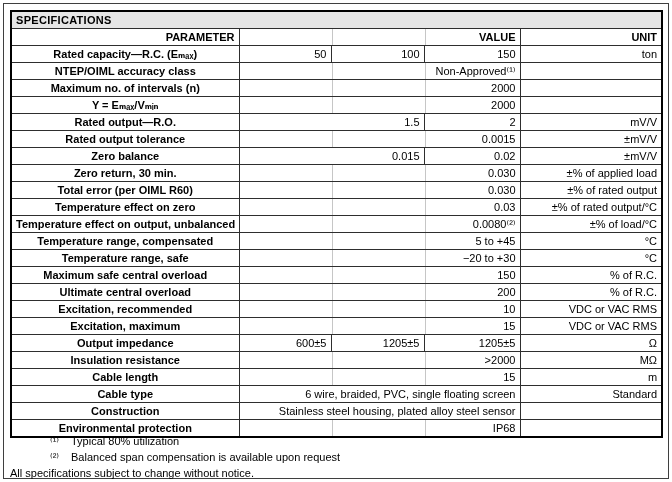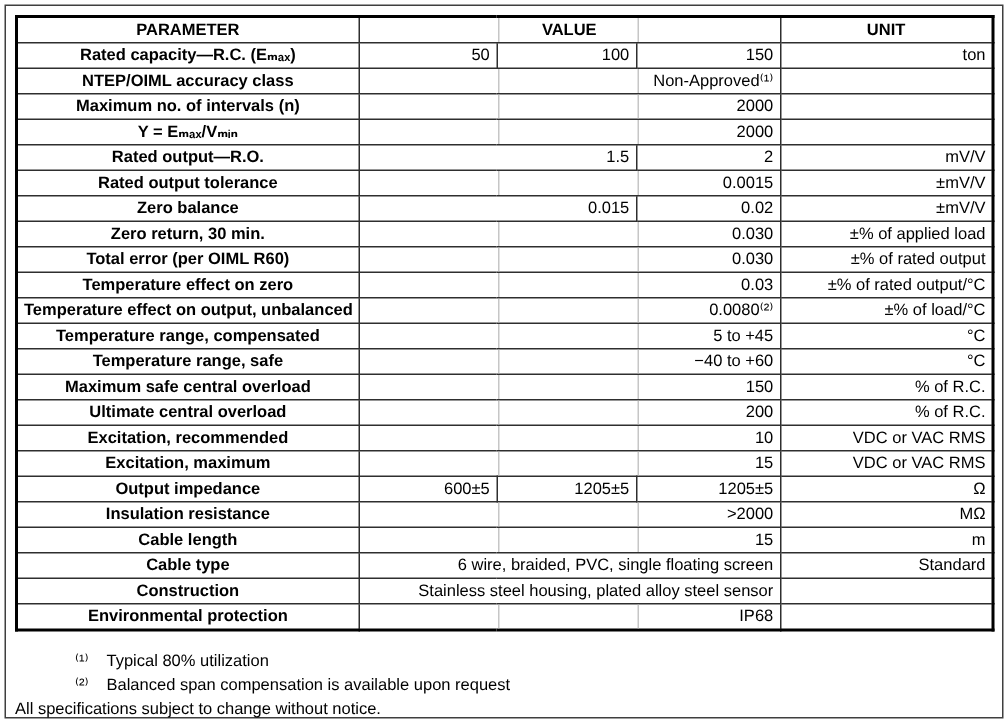--- a/index.html
+++ b/index.html
@@ -11,21 +11,21 @@
              border-collapse:collapse;table-layout:fixed;
              border:2px solid var(--border,#000);background:#fff;}
   table.spec td, table.spec th{
      border:1px solid var(--grid,#2e2e2e);
      height:16px;padding:0 4px;font-size:11px;line-height:13px;
      overflow:hidden;white-space:nowrap;vertical-align:middle;}
   td.title-bar{background:var(--title-bg,#e6e6e6);
      border-bottom:2px solid var(--border,#000);
      font-size:13px;font-weight:bold;letter-spacing:.3px;
      text-align:left;padding-left:5px;height:17px;}
-  th{font-weight:bold;text-align:center;}
+  th{font-weight:bold;text-align:right;}
   th.hspan{position:relative;}
   td.param{font-weight:bold;text-align:center;padding-left:6px;}
   td.val, td.unit{text-align:right;}
   td.vspan{position:relative;}
   .fdiv{position:absolute;top:0;bottom:0;width:1px;background:var(--faint-divider,#c6c6c6);}
   .fdiv.p1{left:92px;} .fdiv.p2{left:185px;}
   .notes{position:absolute;left:10px;top:433px;font-size:11px;line-height:16px;}
   .fn-row{white-space:nowrap;padding-left:40px;}
   .fn-marker{display:inline-block;width:21px;font-size:11px;}
   .disclaimer{white-space:nowrap;}
@@ -38,20 +38,23 @@
 
   <table class="spec">
     <colgroup>
       <col style="width:228px">
         <col style="width:92px">
         <col style="width:93px">
         <col style="width:96px">
         <col style="width:142px">
     </colgroup>
     <tbody id="spec-body">
+      <tr>
+        <td class="title-bar" colspan="5">SPECIFICATIONS</td>
+      </tr>
       <tr>
         <th>PARAMETER</th>
         <th class="hspan" colspan="3"><span>VALUE</span><i class="fdiv p1"></i><i class="fdiv p2"></i></th>
         <th>UNIT</th>
       </tr>
     <tr>
           <td class="param">Rated capacity—R.C. (Eₘₐₓ)</td>
           <td class="val">50</td>
           <td class="val">100</td>
           <td class="val">150</td>
@@ -109,21 +112,21 @@
           <td class="val vspan" colspan="3"><span>0.0080⁽²⁾</span><i class="fdiv p1"></i><i class="fdiv p2"></i></td>
           <td class="unit">±% of load/°C</td>
         </tr>
         <tr>
           <td class="param">Temperature range, compensated</td>
           <td class="val vspan" colspan="3"><span>5 to +45</span><i class="fdiv p1"></i><i class="fdiv p2"></i></td>
           <td class="unit">°C</td>
         </tr>
         <tr>
           <td class="param">Temperature range, safe</td>
-          <td class="val vspan" colspan="3"><span>−40 to +60</span><i class="fdiv p1"></i><i class="fdiv p2"></i></td>
+          <td class="val vspan" colspan="3"><span>−20 to +30</span><i class="fdiv p1"></i><i class="fdiv p2"></i></td>
           <td class="unit">°C</td>
         </tr>
         <tr>
           <td class="param">Maximum safe central overload</td>
           <td class="val vspan" colspan="3"><span>150</span><i class="fdiv p1"></i><i class="fdiv p2"></i></td>
           <td class="unit">% of R.C.</td>
         </tr>
         <tr>
           <td class="param">Ultimate central overload</td>
           <td class="val vspan" colspan="3"><span>200</span><i class="fdiv p1"></i><i class="fdiv p2"></i></td>

